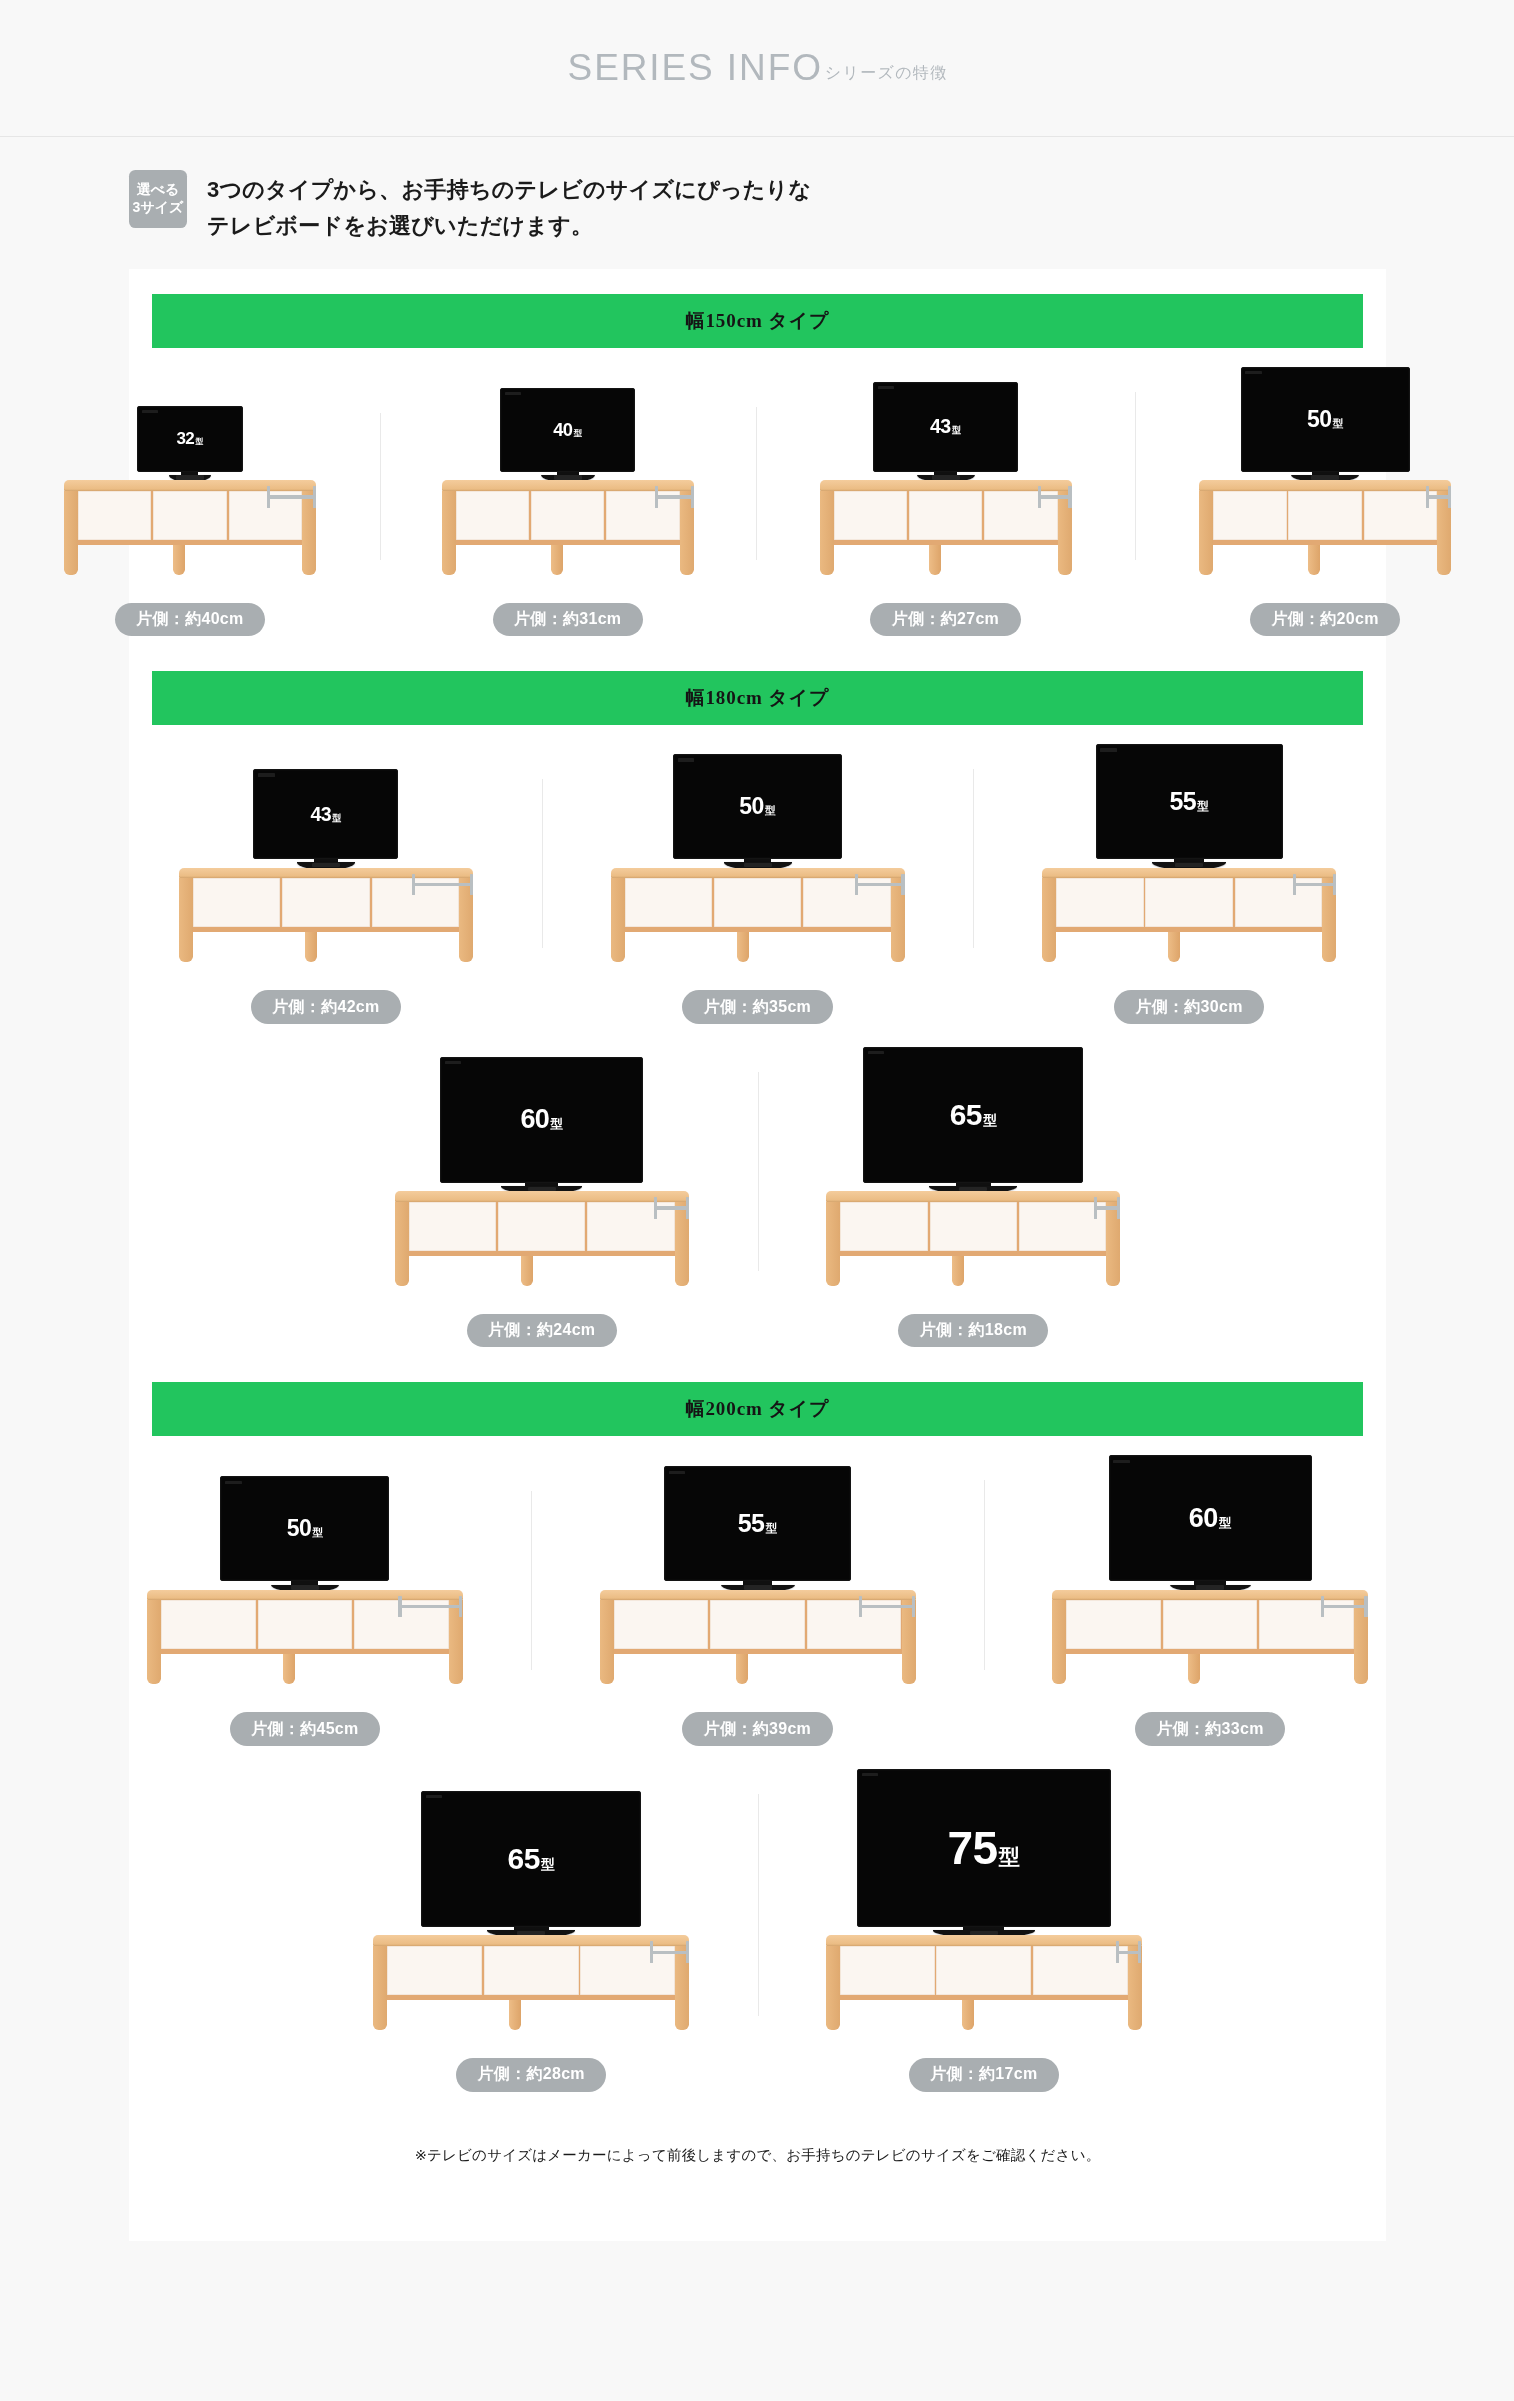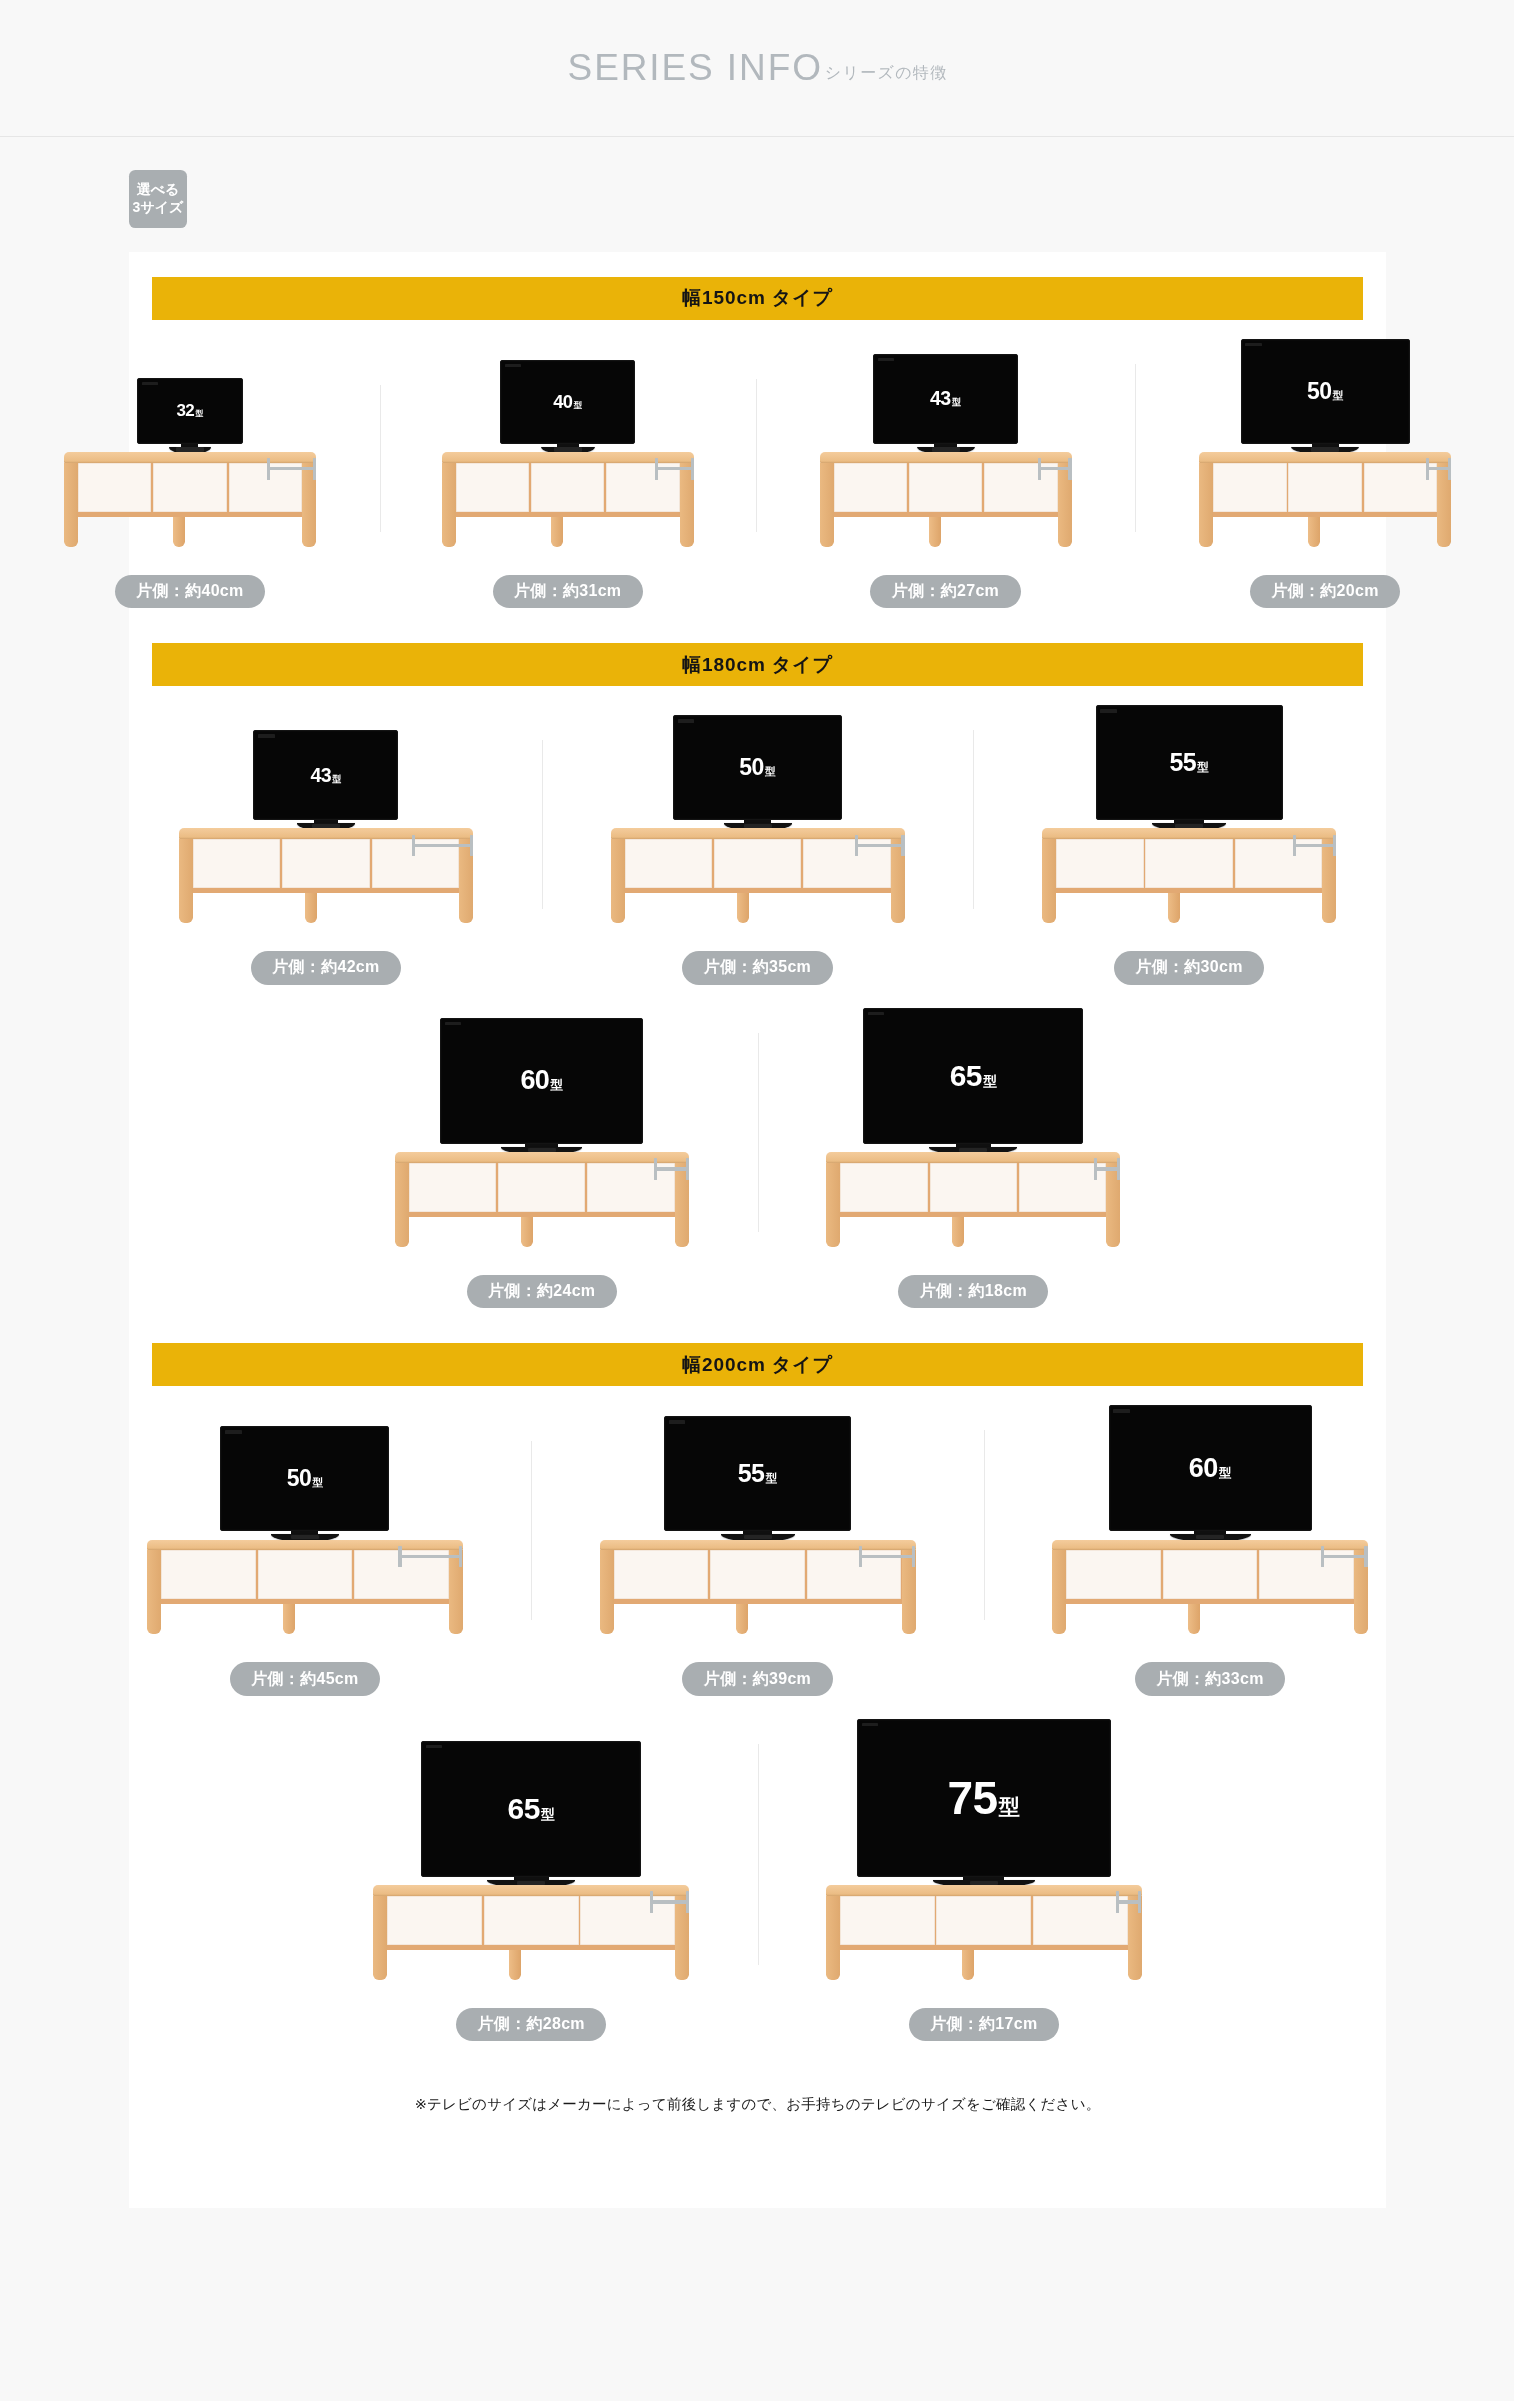--- a/index.html
+++ b/index.html
@@ -80,25 +80,26 @@
   .card {
     position: relative;
     margin: 24px 129px 0 129px;
     background: #ffffff;
     padding: 25px 0 0 0;
     min-height: 1956px;
   }
 
   .sec-bar {
     margin: 0 23px;
-    height: 43px;
-    background: #eab308;
+    height: 54px;
+    background: #22c55e;
     display: flex;
     align-items: center;
     justify-content: center;
+    font-family: Liberation Serif, serif;
   }
   .sec-bar-label {
     font-size: 19px;
     font-weight: 700;
     color: #151515;
     letter-spacing: 0.9px;
   }
 
   
   .unit-row {
@@ -293,20 +294,24 @@
   <div class="series-jp">シリーズの特徴</div>
 </div>
 <div class="head-rule"></div>
 
 <div class="intro">
   <div class="intro-row">
     <div class="pill-badge">
       <span>選べる</span>
       <span>3サイズ</span>
     </div>
+    <div class="intro-heads">
+      <div class="intro-head-line">3つのタイプから、お手持ちのテレビのサイズにぴったりな</div>
+      <div class="intro-head-line">テレビボードをお選びいただけます。</div>
+    </div>
   </div>
 </div>
 
 <div class="card">
   <div id="sections-host">
       <div>
         <div class="sec-bar">
           <div class="sec-bar-label">幅150cm タイプ</div>
         </div>
         <div class="unit-row" style="margin-top: 19px; gap: 0px;">

